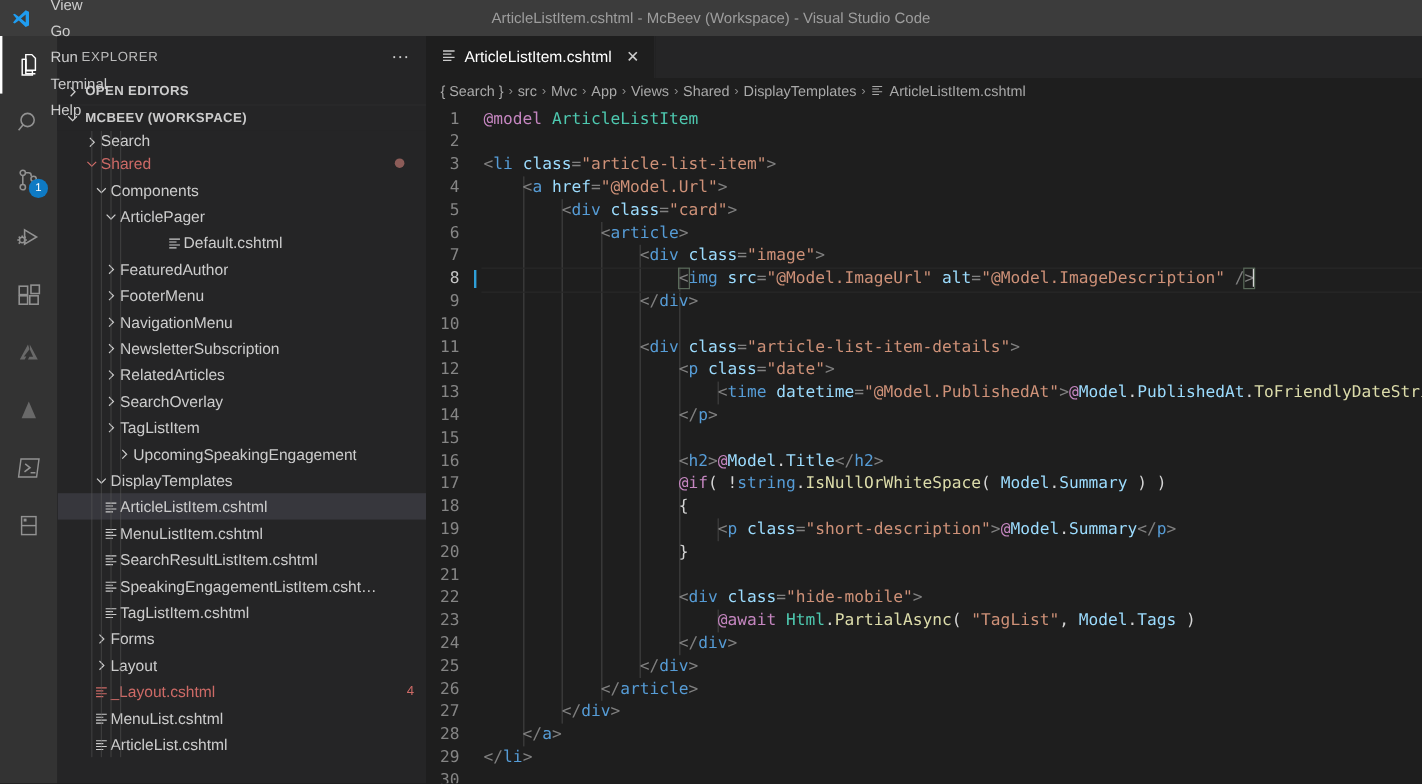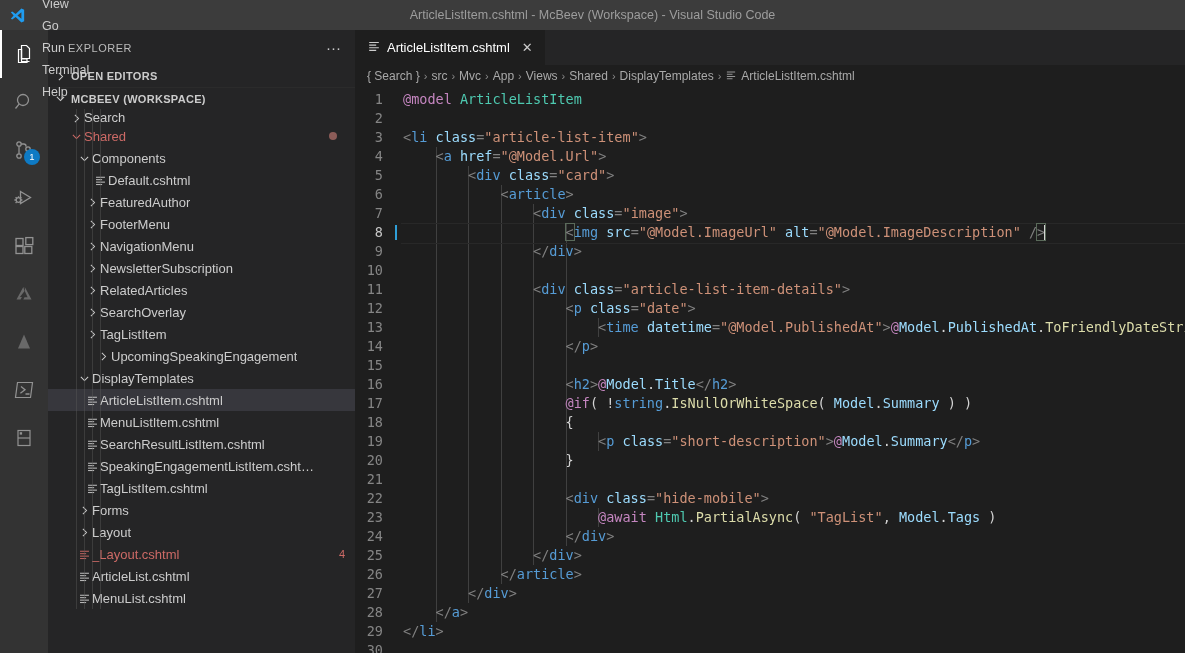--- a/index.html
+++ b/index.html
@@ -316,21 +316,29 @@
               <span class="row-dot"></span>
             </div>
             <div class="row" style="padding-left: 28px;">
               <span class="chev">
                 <svg width="13" height="13" viewBox="0 0 16 16" fill="none">
                   <path d="M3.5 6 8 10.5 12.5 6" stroke="#cccccc" stroke-width="1.25"></path>
                 </svg>
               </span>
               <span class="label">Components</span>
             </div>
-            <div class="row" style="padding-left: 44px;">
+            <div class="row" style="padding-left: 36px;">
+              <span class="chev">
+                <svg width="13" height="13" viewBox="0 0 16 16" fill="none">
+                  <path d="M3.5 6 8 10.5 12.5 6" stroke="#cccccc" stroke-width="1.25"></path>
+                </svg>
+              </span>
+              <span class="label">ArticlePager</span>
+            </div>
+            <div class="row" style="padding-left: 44px; margin-left: 45px;">
               <span class="chev">
                 <svg width="13" height="13" viewBox="0 0 16 16" fill="none">
                   <path d="M2.5 4h11M2.5 7h7.5M2.5 10h11M2.5 13h7.5" stroke="#cccccc" stroke-width="1.15"></path>
                 </svg>
               </span>
               <span class="label">Default.cshtml</span>
             </div>
             <div class="row" style="padding-left: 36px;">
               <span class="chev">
                 <svg width="13" height="13" viewBox="0 0 16 16" fill="none">
@@ -467,29 +475,29 @@
               </span>
               <span class="label">_Layout.cshtml</span>
               <span class="row-badge">4</span>
             </div>
             <div class="row" style="padding-left: 28px;">
               <span class="chev">
                 <svg width="13" height="13" viewBox="0 0 16 16" fill="none">
                   <path d="M2.5 4h11M2.5 7h7.5M2.5 10h11M2.5 13h7.5" stroke="#cccccc" stroke-width="1.15"></path>
                 </svg>
               </span>
+              <span class="label">MenuList.cshtml</span>
+            </div>
+            <div class="row" style="padding-left: 28px;">
+              <span class="chev">
+                <svg width="13" height="13" viewBox="0 0 16 16" fill="none">
+                  <path d="M2.5 4h11M2.5 7h7.5M2.5 10h11M2.5 13h7.5" stroke="#cccccc" stroke-width="1.15"></path>
+                </svg>
+              </span>
               <span class="label">ArticleList.cshtml</span>
-            </div>
-            <div class="row" style="padding-left: 28px;">
-              <span class="chev">
-                <svg width="13" height="13" viewBox="0 0 16 16" fill="none">
-                  <path d="M2.5 4h11M2.5 7h7.5M2.5 10h11M2.5 13h7.5" stroke="#cccccc" stroke-width="1.15"></path>
-                </svg>
-              </span>
-              <span class="label">MenuList.cshtml</span>
             </div>
             <div class="indent-guide" style="left: 28px; opacity: 0.45;"></div>
             <div class="indent-guide" style="left: 36px; opacity: 0.45;"></div>
             <div class="indent-guide" style="left: 44px; opacity: 0.45;"></div>
             <div class="indent-guide" style="left: 52px; opacity: 0.45;"></div>
           </div>
       </div>
     </div>
 
     <div class="editor-area">

